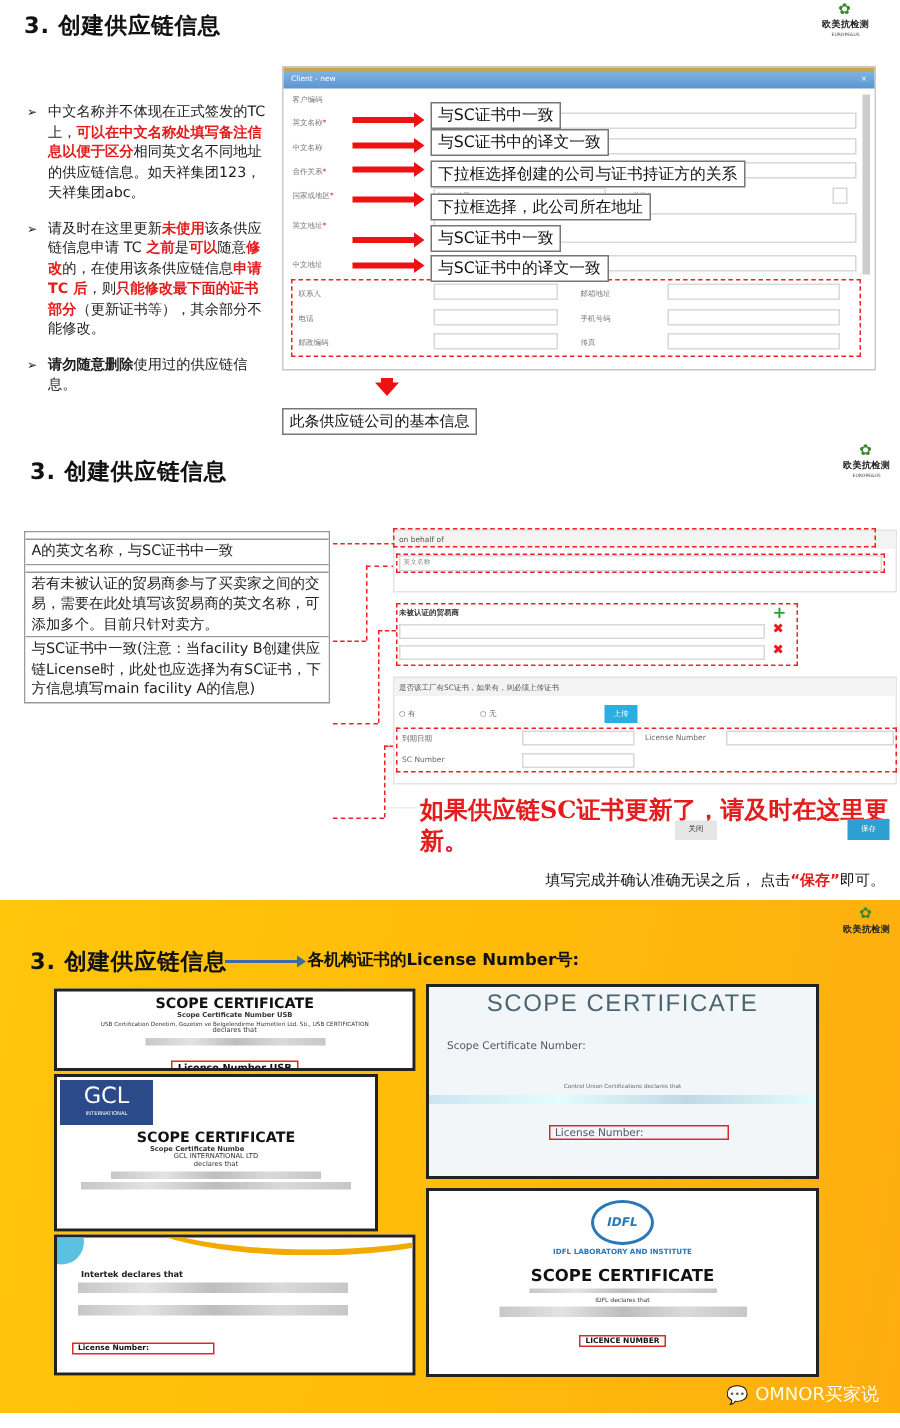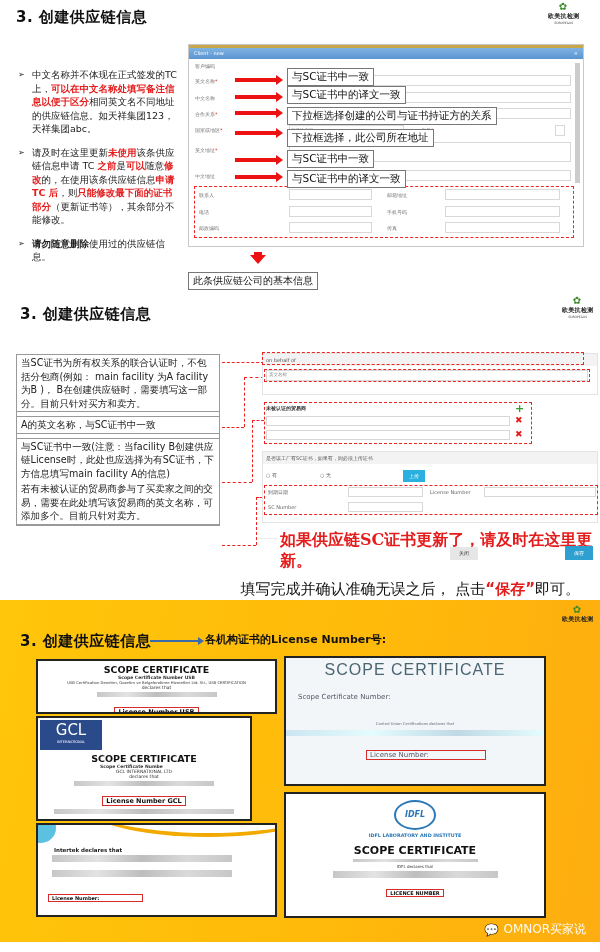--- a/index.html
+++ b/index.html
@@ -129,26 +129,25 @@
 <div class="callout" style="left:188px;top:272px;font-size:10px">此条供应链公司的基本信息</div>
 
 <div class="abs title" style="left:20px;top:305px">3. 创建供应链信息</div>
 <div class="abs logo" style="left:562px;top:296px">
   <span class="leaf">✿</span>
   <span class="lname">欧美抗检测</span>
   <span class="lsub">EUROPE&amp;US</span>
 </div>
 
 <div class="abs notes">
-  <div class="note">当SC证书为所有权关系的联合认证时，不包括分包商(例如： main facility 为A facility为B )， B在创建供应链时，需要填写这一部分。目前只针对买方和卖方。</div>
   <div class="note gap"></div>
   <div class="note">A的英文名称，与SC证书中一致</div>
   <div class="note gap"></div>
+  <div class="note">若有未被认证的贸易商参与了买卖家之间的交易，需要在此处填写该贸易商的英文名称，可添加多个。目前只针对卖方。</div>
   <div class="note" style="border-bottom:none">与SC证书中一致(注意：当facility B创建供应链License时，此处也应选择为有SC证书，下方信息填写main facility A的信息)</div>
-  <div class="note">若有未被认证的贸易商参与了买卖家之间的交易，需要在此处填写该贸易商的英文名称，可添加多个。目前只针对卖方。</div>
 </div>
 
 <div class="hline" style="left:222px;top:362px;width:42px"></div>
 <div class="hline" style="left:222px;top:427px;width:22px"></div>
 <div class="vline" style="left:244px;top:377px;height:50px"></div>
 <div class="hline" style="left:244px;top:377px;width:20px"></div>
 <div class="hline" style="left:222px;top:482px;width:30px"></div>
 <div class="vline" style="left:252px;top:420px;height:62px"></div>
 <div class="hline" style="left:252px;top:420px;width:12px"></div>
 <div class="hline" style="left:222px;top:545px;width:34px"></div>
@@ -182,21 +181,21 @@
 <span class="abs" style="left:430px;top:489px;font-size:5px;color:#666">License Number</span>
 <div class="inp" style="left:484px;top:487px;width:112px;height:10px"></div>
 <span class="abs" style="left:268px;top:504px;font-size:5px;color:#666">SC Number</span>
 <div class="inp" style="left:348px;top:502px;width:75px;height:10px"></div>
 
 <div class="abs update-note" style="left:280px;top:530px">如果供应链SC证书更新了，请及时在这里更新。</div>
 <div class="abs" style="left:258px;top:538px;width:20px;border-top:1px solid #eee"></div>
 <div class="btn-gray" style="left:450px;top:547px;width:28px;height:13px;line-height:13px">关闭</div>
 <div class="btn-blue" style="left:565px;top:546px;width:28px;height:14px;line-height:14px;background:#2d9fd0">保存</div>
 
-<div class="abs" style="right:20px;top:580px;font-size:15px;color:#111;white-space:nowrap">
+<div class="abs" style="right:10px;top:580px;font-size:10px;color:#111;white-space:nowrap">
   <span>填写完成并确认准确无误之后，  点击</span><span style="color:#e51c1c;font-weight:bold">“保存”</span><span>即可。</span>
 </div>
 
 <div class="abs slide3"></div>
 <div class="abs logo" style="left:562px;top:605px">
   <span class="leaf">✿</span>
   <span class="lname">欧美抗检测</span>
 </div>
 <div class="abs title" style="left:20px;top:632px">3. 创建供应链信息</div>
 <div class="abs" style="left:150px;top:640px;width:50px;height:2px;background:#3a6aa8"></div>
@@ -215,21 +214,20 @@
 <div class="cert" style="left:36px;top:716px;width:216px;height:105px">
   <div style="position:absolute;left:2px;top:2px;width:62px;height:30px;background:#2b4a8a;color:#fff;text-align:center">
     <div style="font-size:15px;line-height:20px">GCL</div>
     <div style="font-size:3.5px">INTERNATIONAL</div>
   </div>
   <div class="ctitle" style="font-size:9.5px;margin-top:35px">SCOPE CERTIFICATE</div>
   <div class="small" style="font-weight:bold;text-align:left;padding-left:62px">Scope Certificate Numbe</div>
   <div class="small">GCL INTERNATIONAL LTD</div>
   <div class="small">declares that</div>
   <div class="blur" style="width:140px"></div>
-  <div style="text-align:center"><span class="lic">License Number GCL</span></div>
   <div class="blur" style="width:180px"></div>
 </div>
 
 <div class="cert" style="left:36px;top:823px;width:241px;height:94px">
   <div style="position:absolute;left:-12px;top:-12px;width:30px;height:30px;border-radius:50%;background:#5cc0e0"></div>
   <div style="position:absolute;left:40px;top:-60px;width:260px;height:72px;border-radius:50%;border-bottom:4px solid #f2a900"></div>
   <div style="font-size:5.5px;font-weight:bold;margin:22px 0 0 16px;color:#222">Intertek declares that</div>
   <div class="blur" style="width:180px;height:7px;margin-left:14px"></div>
   <div class="blur" style="width:180px;height:7px;margin-left:14px;margin-top:8px"></div>
   <div style="margin:8px 0 0 10px"><span class="lic" style="font-size:5px;width:95px">License Number:</span></div>

